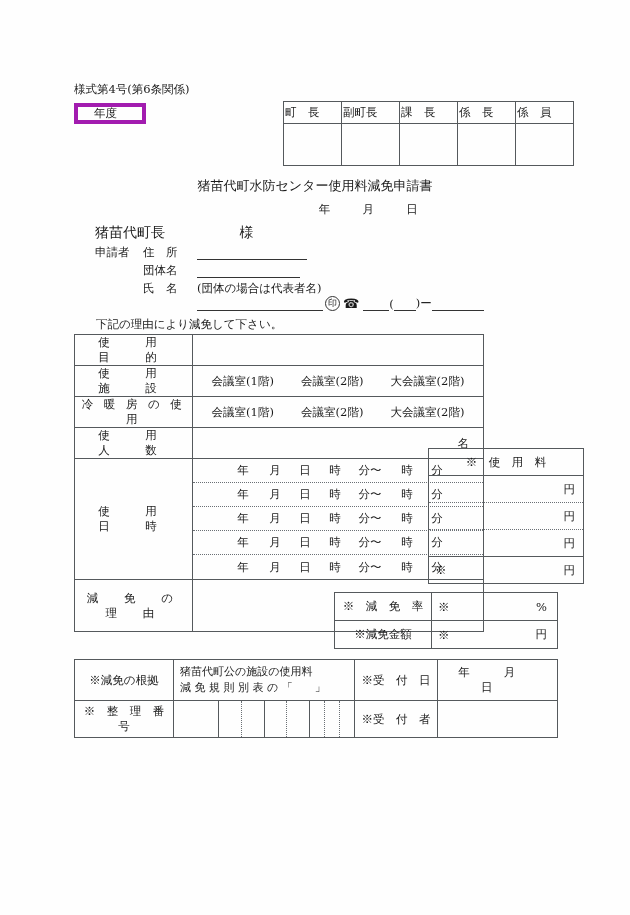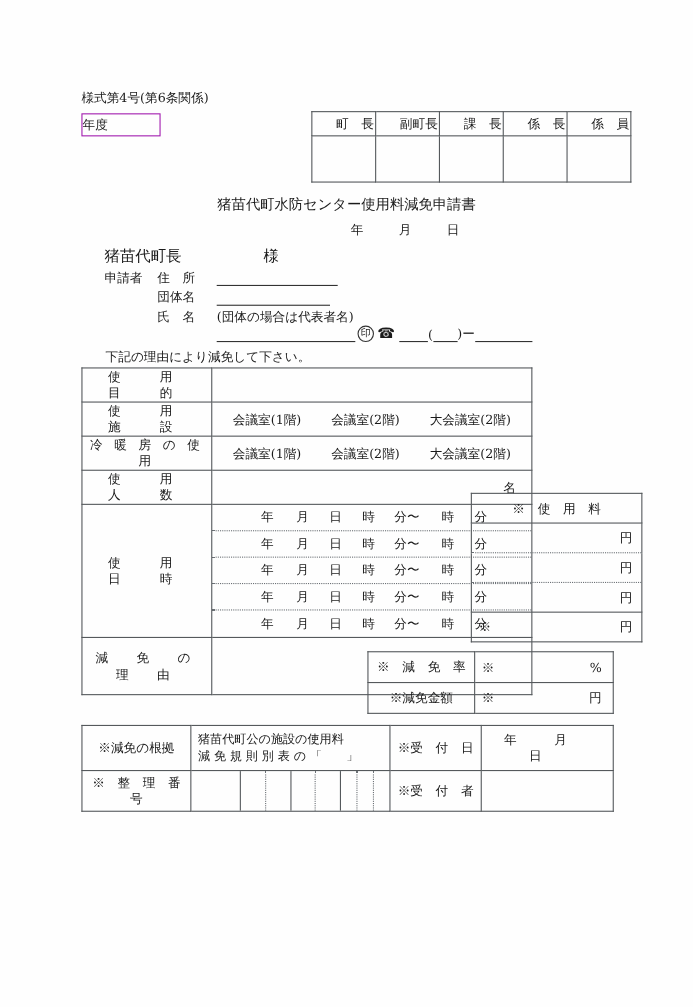--- a/index.html
+++ b/index.html
@@ -31,38 +31,39 @@
   .sp3 { letter-spacing: 1.05em; }
 
   
   #form-code {
     left: 74px; top: 82px;
     font-size: 11.5px;
   }
   #fiscal-year-box {
     left: 74px; top: 103px;
     width: 72px; height: 21px;
-    border: 1px solid #a21caf;
+    border: 4px solid #a21caf;
     box-sizing: border-box;
     display: flex;
     align-items: center;
+    justify-content: flex-end;
     padding-right: 25px;
     font-size: 11.5px;
   }
 
   
   #approval-table {
     left: 283px; top: 101px;
     border-collapse: collapse;
     font-size: 11.5px;
   }
   #approval-table td {
     border: 1px solid #55595c;
     width: 55px;
-    text-align: right;
+    text-align: left;
     vertical-align: middle;
   }
   #approval-table .hdr-row td { height: 19px; }
   #approval-table .blank-row td { height: 39px; }
 
   
   #doc-title {
     left: 0; top: 177px;
     width: 630px;
     text-align: center;

